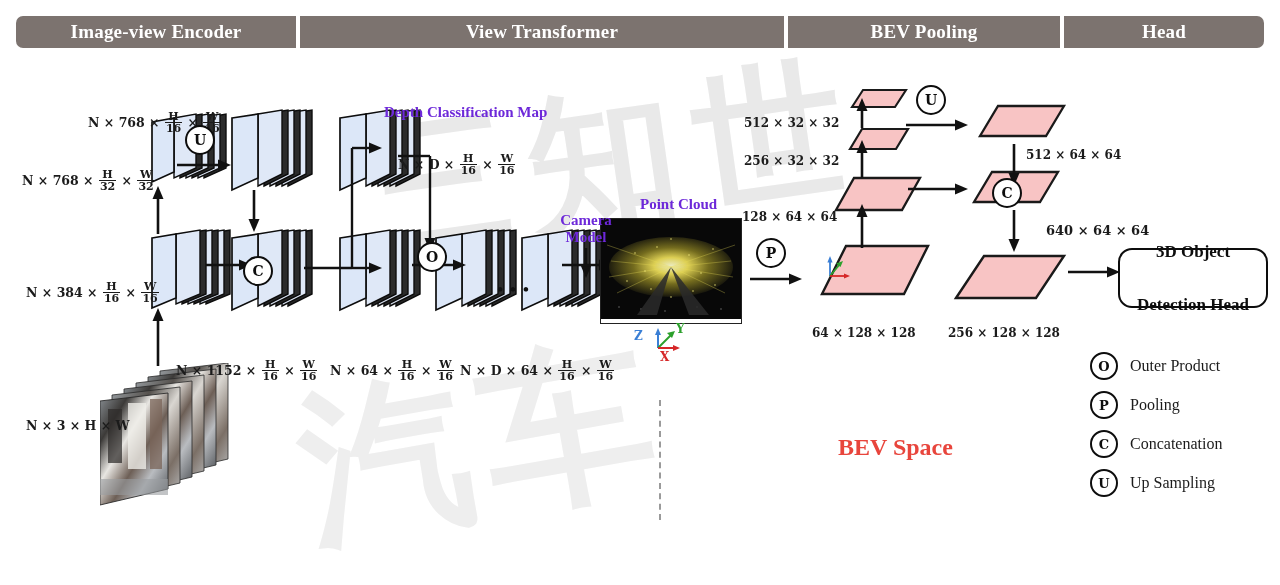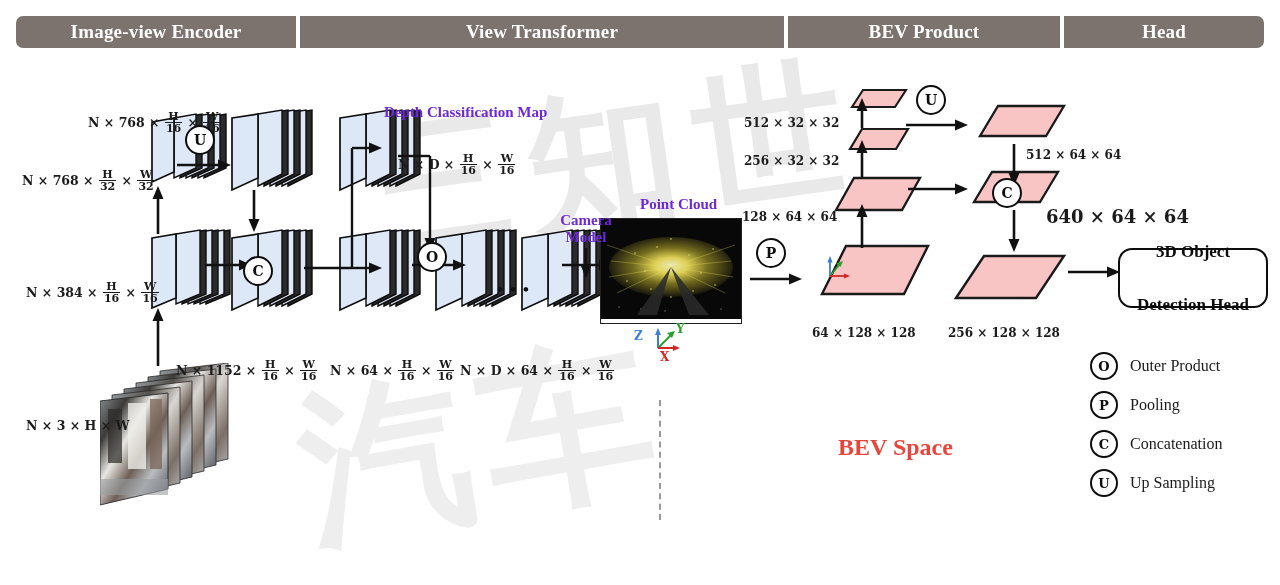--- a/index.html
+++ b/index.html
@@ -134,21 +134,21 @@
   <div class="wm wm1">三知世</div>
   <div class="wm wm2">汽车</div>
 
   <div class="hdr first">
     <span>Image-view Encoder</span>
   </div>
   <div class="hdr second">
     <span>View Transformer</span>
   </div>
   <div class="hdr third">
-    <span>BEV Product</span>
+    <span>BEV Pooling</span>
   </div>
   <div class="hdr fourth">
     <span>Head</span>
   </div>
 
   <div class="photo" style="left:100px;top:363px;">
     <svg width="170" height="160" viewBox="0 0 170 160">
       <defs>
         <linearGradient id="ph1" x1="0" y1="0" x2="1" y2="1">
           <stop offset="0%" stop-color="#8d9398"></stop>
@@ -575,21 +575,21 @@
     <polygon points="60,7 47,1.5 47,12.5" fill="#111"></polygon>
       </svg>
   </div>
 
   <div class="bev" style="left:960px;top:166px;">
     <svg width="112" height="42">
         <polygon points="14,36 32,6 98,6 80,36" fill="#f8c4c4" stroke="#1a1a1a" stroke-width="2.3"></polygon>
       </svg>
   </div>
   <div class="op" style="left:992px;top:178px;">C</div>
-  <div class="lbl" style="left:1046px;top:182px;font-size:18px;">640 × 64 × 64</div>
+  <div class="lbl" style="left:1046px;top:199px;font-size:13px;">640 × 64 × 64</div>
 
   <div class="arrow" style="left:1006px;top:210px;">
     <svg width="16" height="42">
         <line x1="8" y1="0" x2="8" y2="29" stroke="#111" stroke-width="2.6"></line>
     <polygon points="8,42 2.5,29 13.5,29" fill="#111"></polygon>
       </svg>
   </div>
 
   <div class="bev" style="left:938px;top:248px;">
     <svg width="134" height="56">

